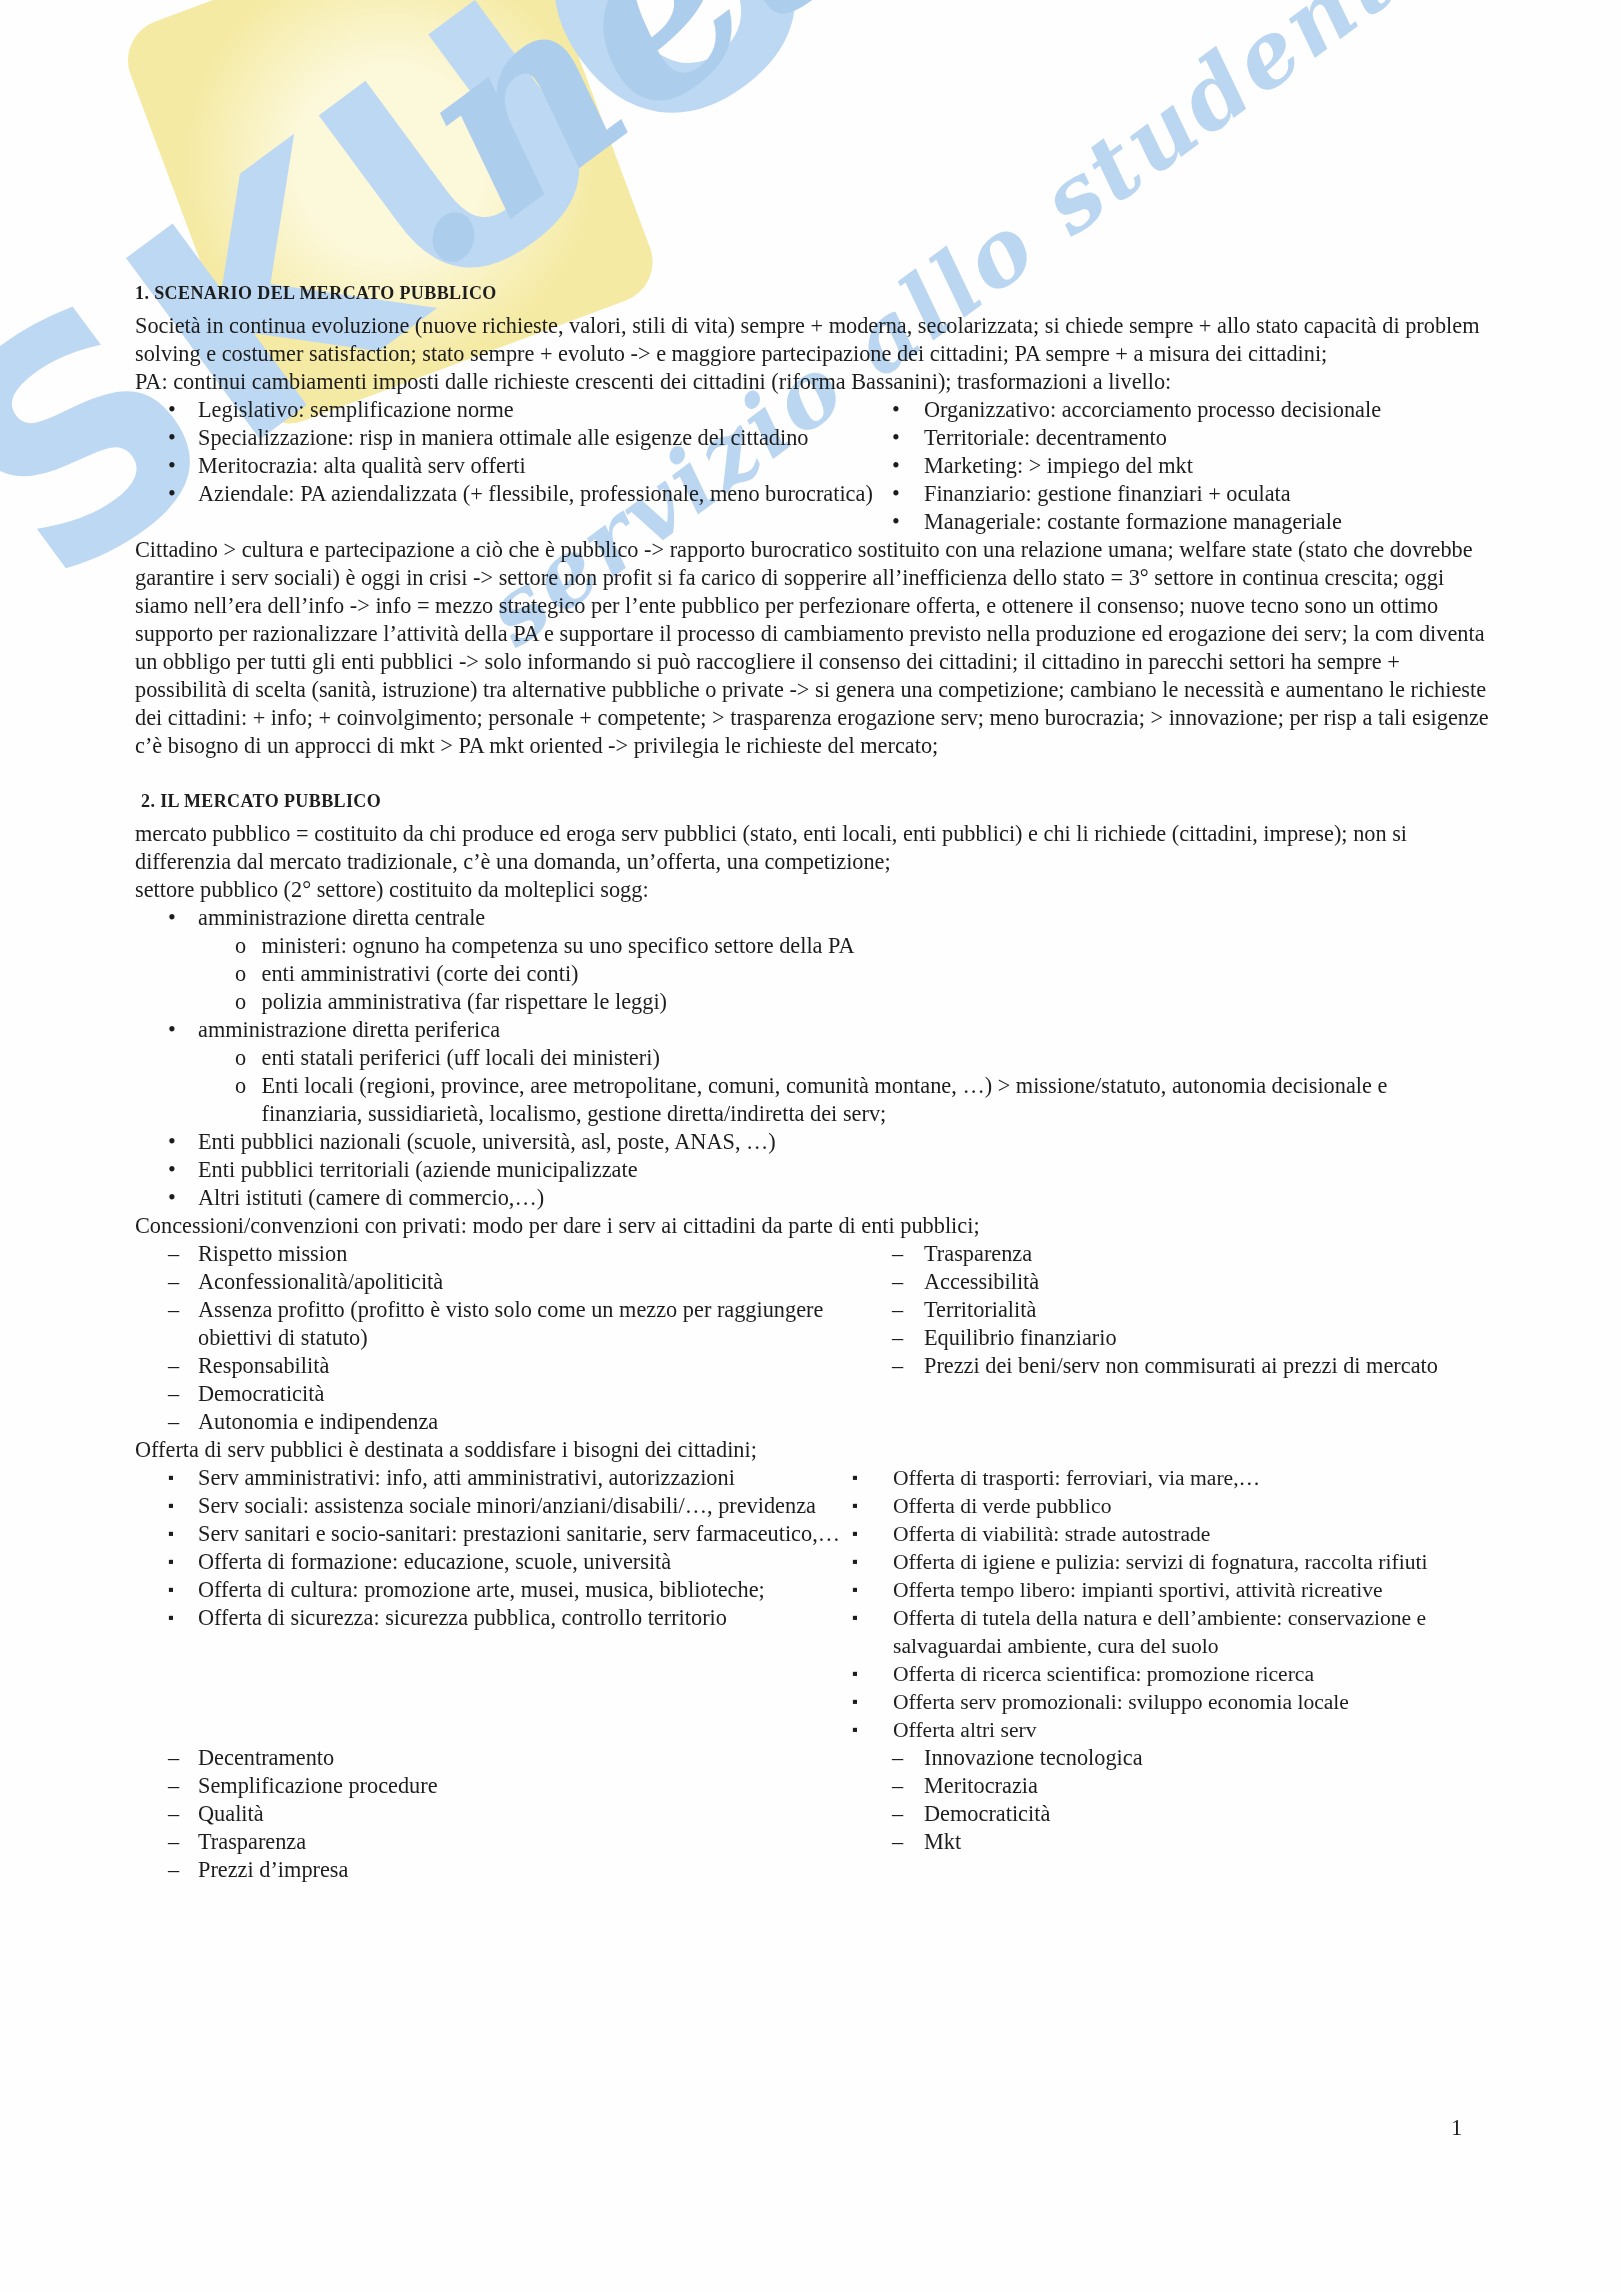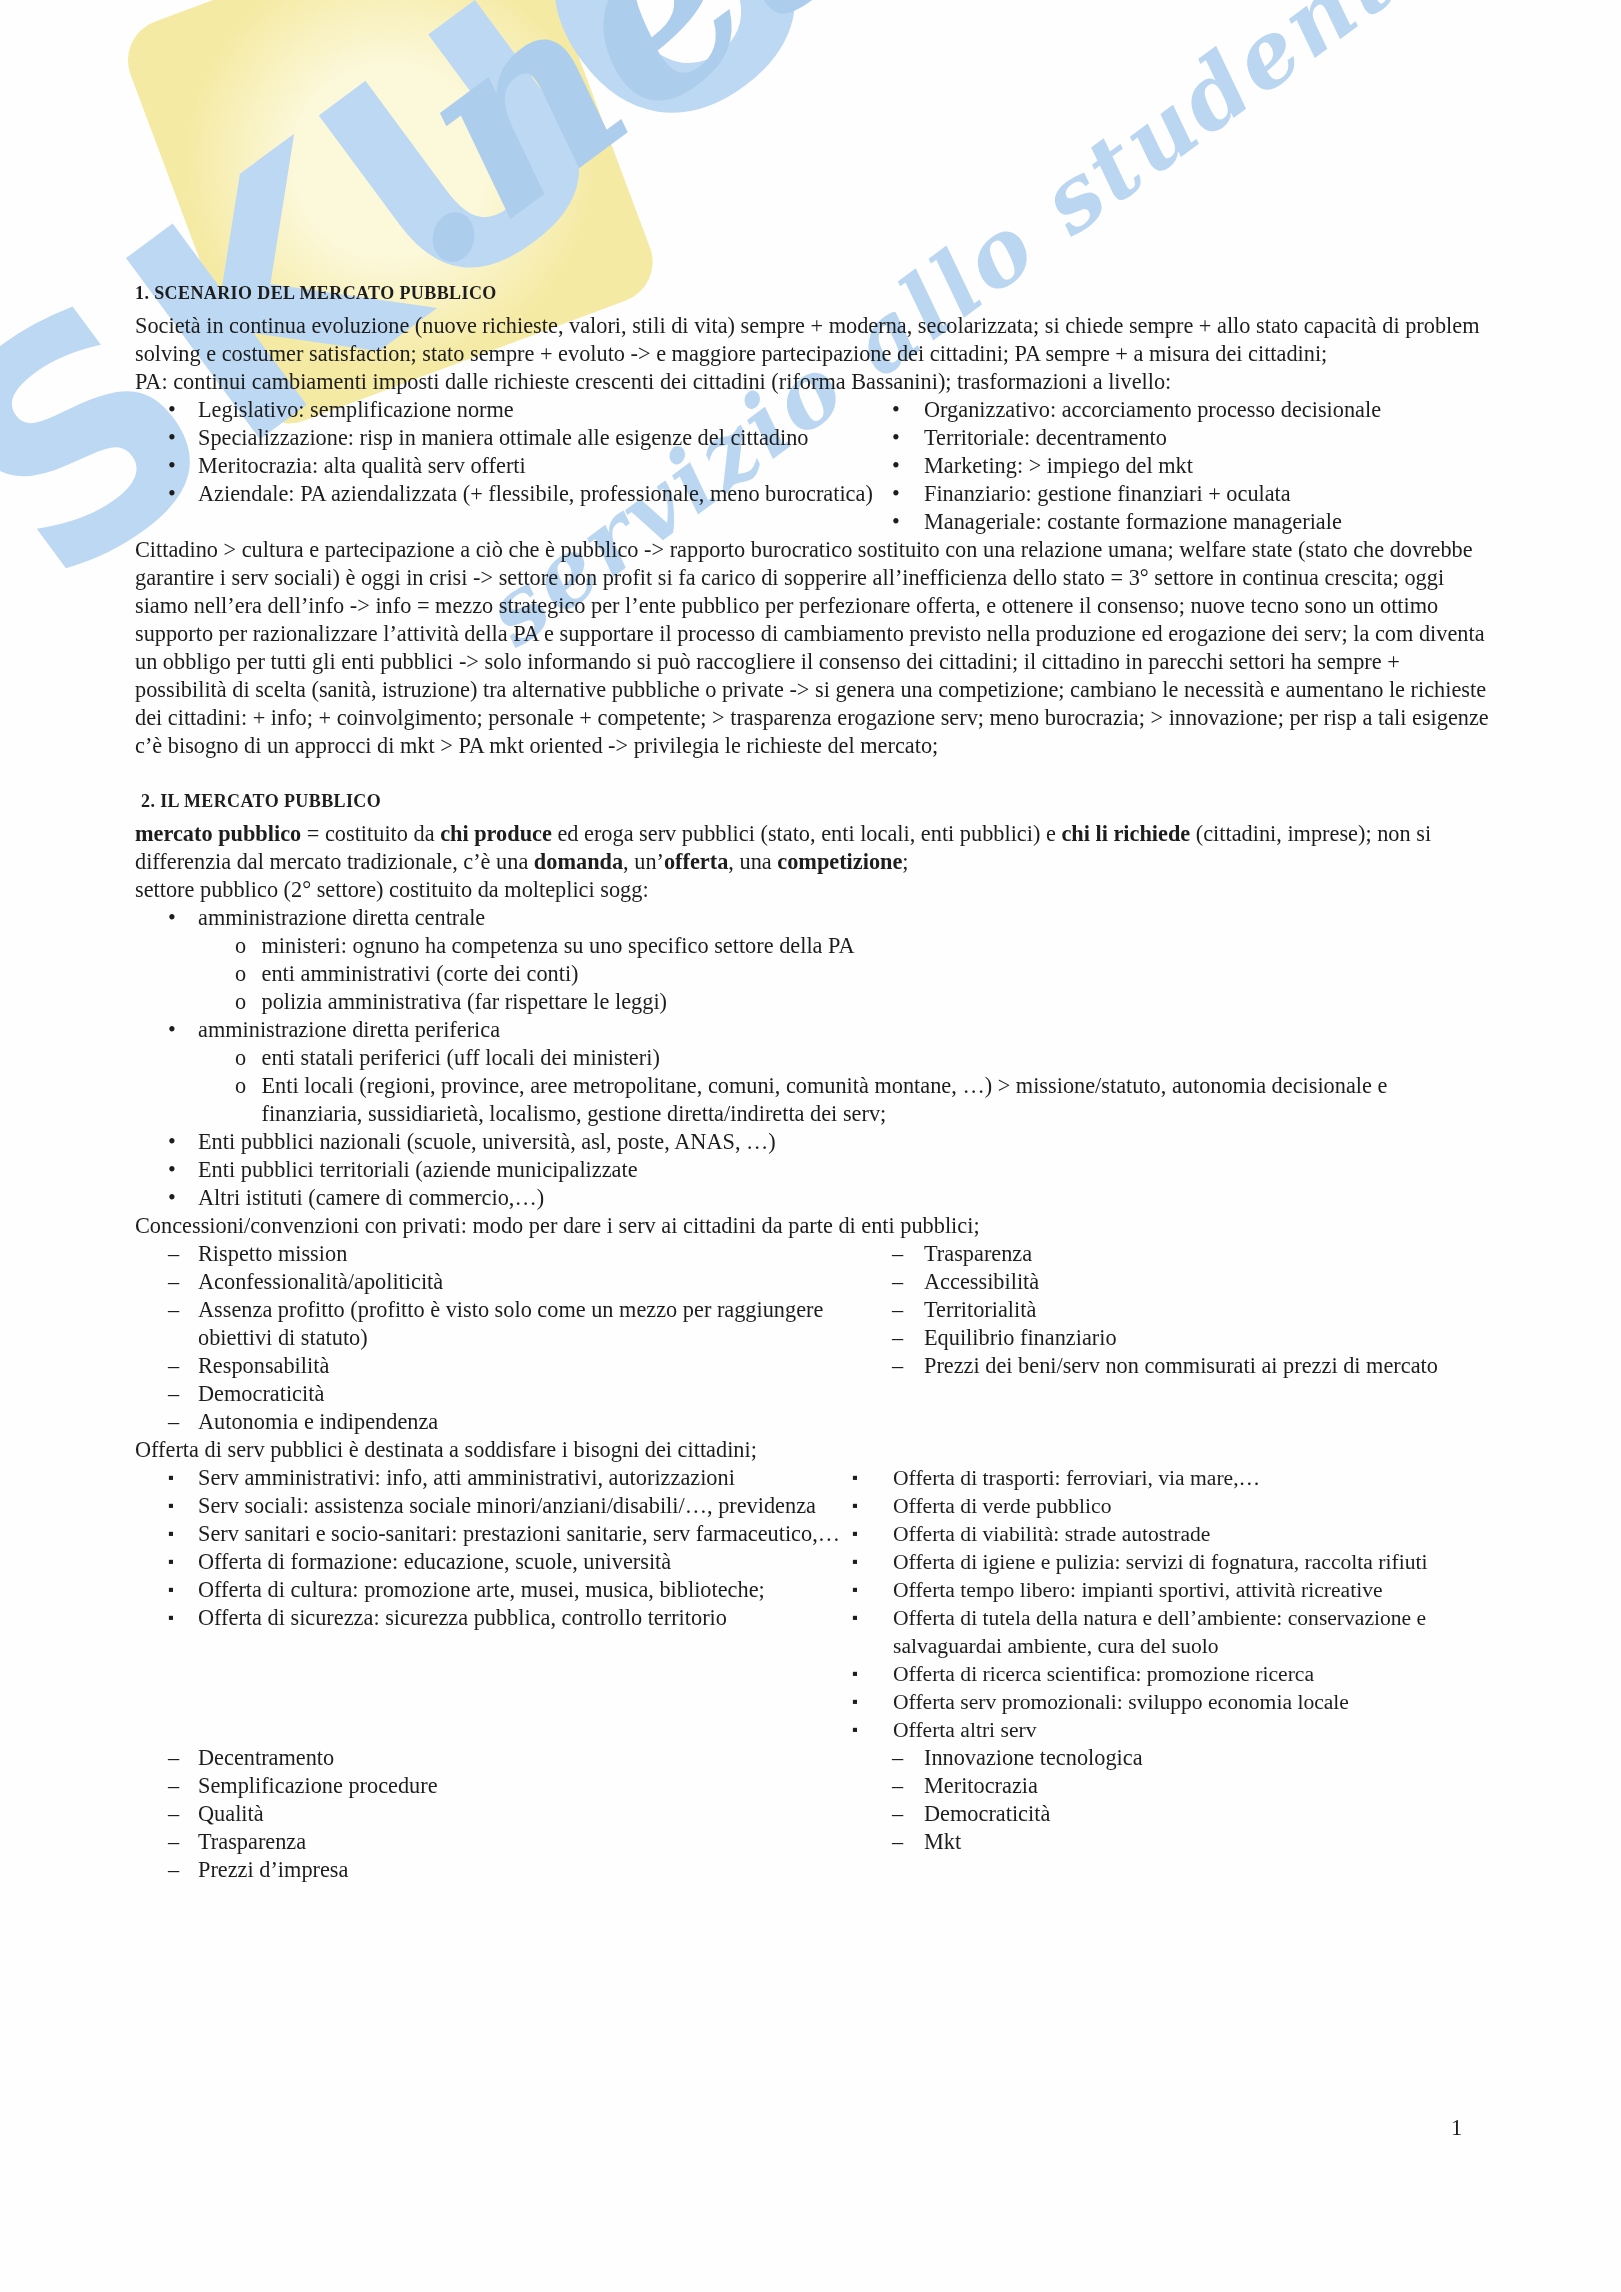--- a/index.html
+++ b/index.html
@@ -18,21 +18,21 @@
           font-size:245px;line-height:1;color:#adcdec;}
   .wm-tagline{position:absolute;left:534px;top:333px;z-index:2;
           font-family:"DejaVu Serif",serif;font-style:italic;font-weight:bold;
           font-size:90px;line-height:1;color:#bad6f1;letter-spacing:3.9px;white-space:nowrap;}
   
   .content{position:absolute;left:135px;top:278px;width:1355px;z-index:1;
            font-size:22.3px;line-height:28px;}
   h1,h2{font-size:18px;line-height:31px;margin:0 0 2.9px 0;font-weight:bold;letter-spacing:0.4px;}
   h2{margin-top:26.5px;margin-left:6px;}
   p{margin:0;}
-  .b{font-weight:bold;}
+  .b{font-weight:normal;}
   .li{display:flex;align-items:flex-start;}
   .tx{flex:1 1 auto;}
   .mk{flex:0 0 30px;}
   .l1{padding-left:33px;}
   .l2{padding-left:100px;}
   .l2 .mk{flex:0 0 26.5px;}
   .mk-sq{font-size:16.7px;line-height:28px;}
   .grid2{display:grid;grid-template-columns:757px 1fr;align-items:start;}
   .grid2 .rcol .li{padding-left:0;}
   .grid2 .rcol .mk{flex:0 0 32px;}

